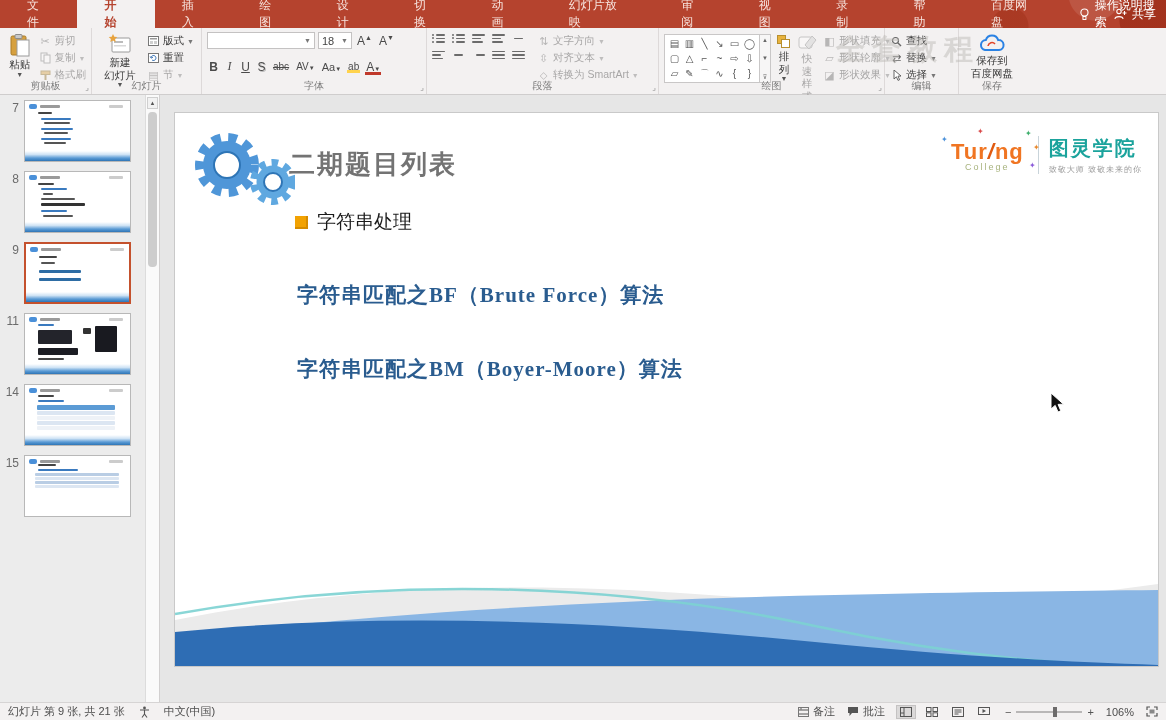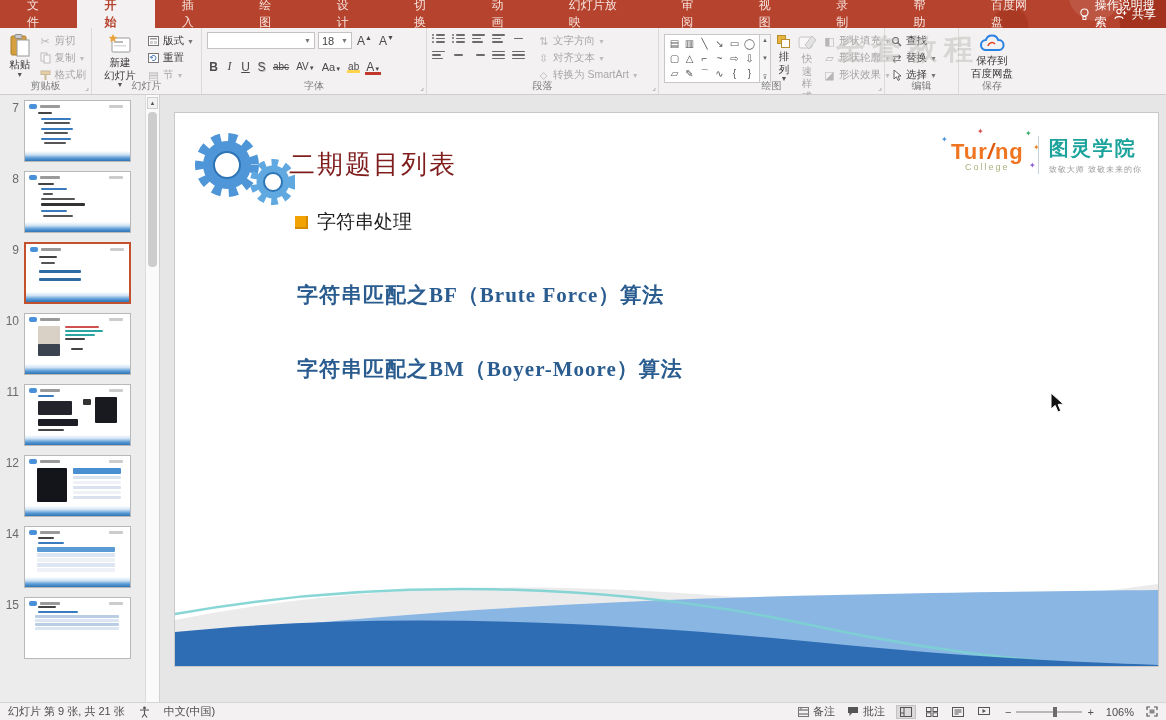--- a/index.html
+++ b/index.html
@@ -68,21 +68,21 @@
   .thumb i { position:absolute; display:block; border-radius:1px; }
   .t-wave { position:absolute; left:0; right:0; bottom:0; height:10px;
     background:linear-gradient(180deg,#ffffff 0%,#cfe3f5 35%,#5b9bd5 70%,#2e75b6 100%); }
   .thumbscroll { position:absolute; top:0; right:0; width:14px; height:100%; background:#fafafa; border-left:1px solid #dcdcdc; }
   .tsc-up { position:absolute; top:2px; left:1px; width:11px; height:12px; background:#f2f2f2; border:1px solid #cfcfcf; font-size:6px; color:#555; display:flex; align-items:center; justify-content:center; }
   .tsc-thumb { position:absolute; top:17px; left:2px; width:9px; height:155px; background:#cdcdcd; border-radius:4px; }
 
   
   .canvas { position:relative; flex:1; }
   .slide { position:absolute; left:15px; top:18px; width:983px; height:553px; background:#fff; box-shadow:0 0 0 1px #c9c9c9; overflow:hidden; }
-  .slide-title { position:absolute; left:114px; top:34px; font-size:26px; font-weight:normal; color:#7f1d1d; letter-spacing:2px; }
+  .slide-title { position:absolute; left:114px; top:34px; font-size:26px; font-weight:bold; color:#737373; letter-spacing:2px; }
   .gears { position:absolute; left:16px; top:16px; }
   .logo { position:absolute; right:16px; top:22px; display:flex; align-items:center; gap:10px; }
   .logo-left { position:relative; text-align:center; padding-right:4px; }
   .brand { font-size:22px; font-weight:bold; color:#f07522; letter-spacing:1px; }
   .brand .slash { color:#e05a10; font-style:italic; }
   .college { font-size:9px; color:#a8b37e; letter-spacing:2px; margin-top:-3px; }
   .star { position:absolute; font-size:8px; }
   .logo-div { width:1px; height:38px; background:#c9d4da; }
   .logo-cn { font-size:20px; font-weight:bold; color:#1ba39c; letter-spacing:2px; }
   .logo-slogan { font-size:8px; color:#9a9a9a; letter-spacing:1px; margin-top:2px; }
@@ -482,63 +482,31 @@
             <i style="left:15px;top:4px;width:20px;height:3px;background:#9a9a9a"></i>
             <i style="left:84px;top:4px;width:14px;height:3px;background:#cccccc"></i>
             <i style="left:13px;top:12px;width:18px;height:2px;background:#444"></i>
             <i style="left:15px;top:18px;width:14px;height:2px;background:#555"></i>
             <i style="left:13px;top:26px;width:42px;height:3px;background:#2e6da4"></i>
             <i style="left:13px;top:34px;width:42px;height:3px;background:#2e6da4"></i>
             <em class="t-wave"></em>
           </div>
         </div>
         <div class="trow">
-          <span class="tnum">10</span>
-          <div class="thumb">
-            <i style="left:4px;top:3px;width:8px;height:5px;background:#4a90d9;border-radius:2px"></i>
-            <i style="left:15px;top:4px;width:20px;height:3px;background:#9a9a9a"></i>
-            <i style="left:84px;top:4px;width:14px;height:3px;background:#cccccc"></i>
-            <i style="left:13px;top:12px;width:22px;height:20px;background:#d9d0c6"></i>
-            <i style="left:13px;top:30px;width:22px;height:12px;background:#3c4350"></i>
-            <i style="left:40px;top:12px;width:34px;height:2px;background:#d05050"></i>
-            <i style="left:40px;top:16px;width:38px;height:2px;background:#2aa5a0"></i>
-            <i style="left:40px;top:20px;width:30px;height:2px;background:#2aa5a0"></i>
-            <i style="left:40px;top:24px;width:20px;height:2px;background:#444"></i>
-            <i style="left:46px;top:34px;width:12px;height:2px;background:#444"></i>
-            <em class="t-wave"></em>
-          </div>
-        </div>
-        <div class="trow">
           <span class="tnum">11</span>
           <div class="thumb">
             <i style="left:4px;top:3px;width:8px;height:5px;background:#4a90d9;border-radius:2px"></i>
             <i style="left:15px;top:4px;width:20px;height:3px;background:#9a9a9a"></i>
             <i style="left:84px;top:4px;width:14px;height:3px;background:#cccccc"></i>
             <i style="left:13px;top:10px;width:16px;height:2px;background:#3a7abf"></i>
             <i style="left:13px;top:16px;width:34px;height:14px;background:#23242b"></i>
             <i style="left:58px;top:14px;width:8px;height:6px;background:#333"></i>
             <i style="left:70px;top:12px;width:22px;height:26px;background:#191a20"></i>
             <i style="left:13px;top:34px;width:40px;height:7px;background:#1c1d24"></i>
             <i style="left:13px;top:44px;width:26px;height:2px;background:#444"></i>
-            <em class="t-wave"></em>
-          </div>
-        </div>
-        <div class="trow">
-          <span class="tnum">12</span>
-          <div class="thumb">
-            <i style="left:4px;top:3px;width:8px;height:5px;background:#4a90d9;border-radius:2px"></i>
-            <i style="left:15px;top:4px;width:20px;height:3px;background:#9a9a9a"></i>
-            <i style="left:84px;top:4px;width:14px;height:3px;background:#cccccc"></i>
-            <i style="left:12px;top:12px;width:30px;height:34px;background:#14151b"></i>
-            <i style="left:48px;top:12px;width:48px;height:6px;background:#4a8fd2"></i>
-            <i style="left:48px;top:20px;width:48px;height:3px;background:#d9e2ee"></i>
-            <i style="left:48px;top:25px;width:48px;height:3px;background:#eef2f7"></i>
-            <i style="left:48px;top:30px;width:48px;height:3px;background:#d9e2ee"></i>
-            <i style="left:48px;top:35px;width:48px;height:3px;background:#eef2f7"></i>
-            <i style="left:48px;top:40px;width:48px;height:3px;background:#d9e2ee"></i>
             <em class="t-wave"></em>
           </div>
         </div>
         <div class="trow">
           <span class="tnum">14</span>
           <div class="thumb">
             <i style="left:4px;top:3px;width:8px;height:5px;background:#4a90d9;border-radius:2px"></i>
             <i style="left:15px;top:4px;width:20px;height:3px;background:#9a9a9a"></i>
             <i style="left:84px;top:4px;width:14px;height:3px;background:#cccccc"></i>
             <i style="left:13px;top:10px;width:16px;height:2px;background:#444"></i>

